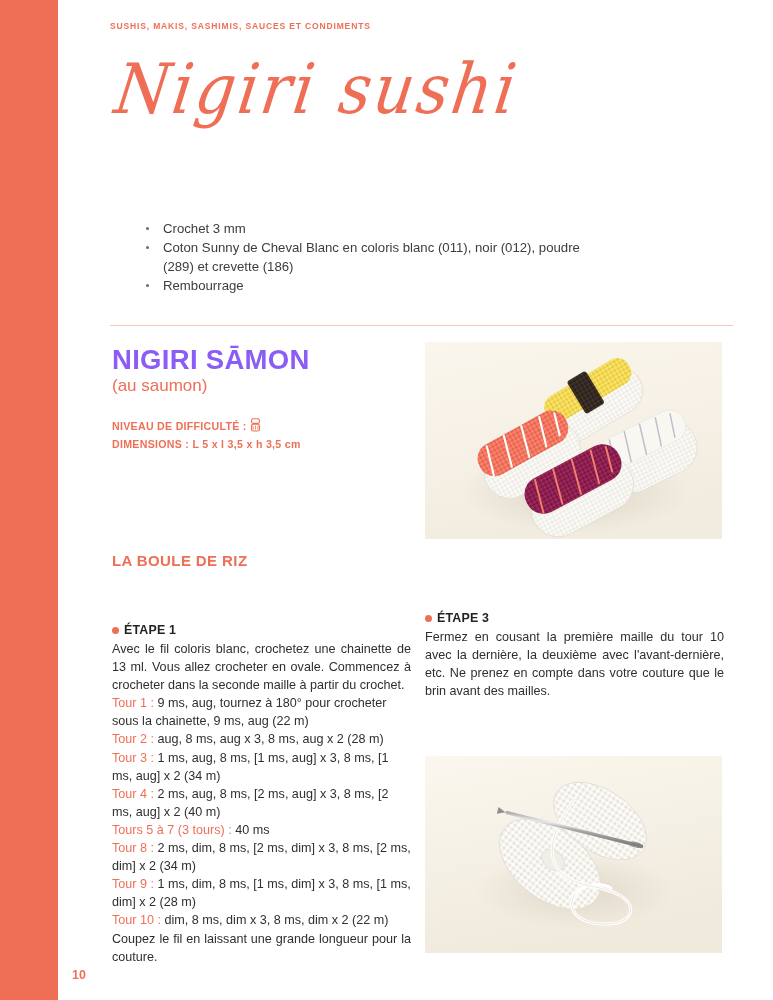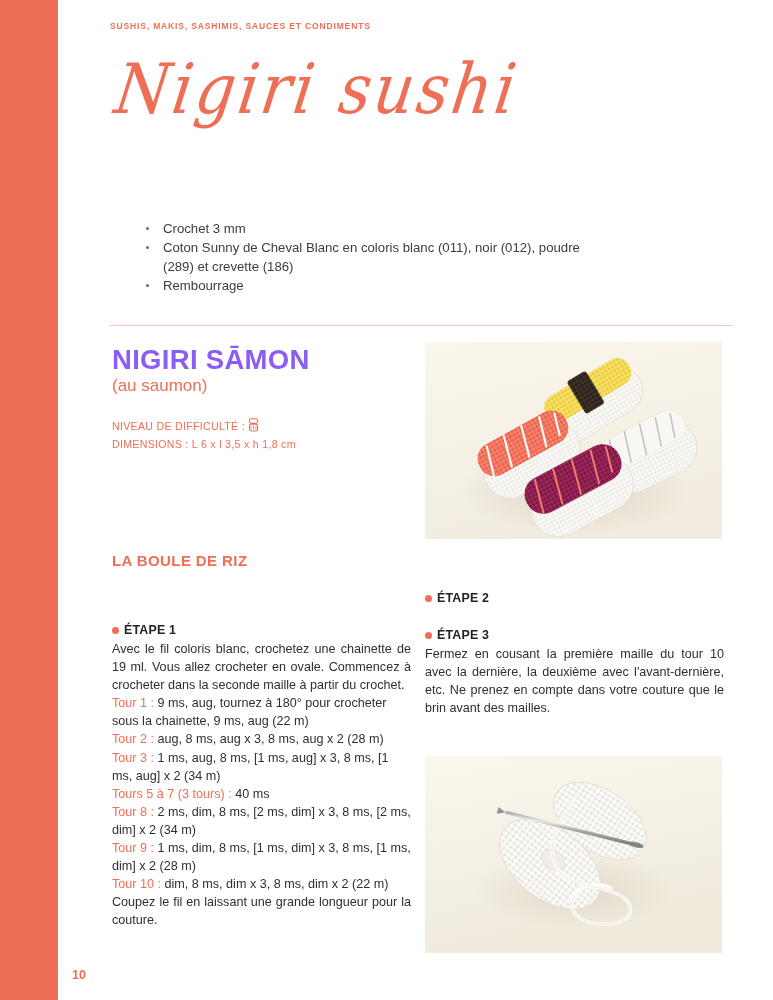--- a/index.html
+++ b/index.html
@@ -125,21 +125,21 @@
     top: 376px;
     font-size: 17px;
     color: #ef6f56;
     font-weight: 400;
   }
   .meta {
     position: absolute;
     left: 2px;
     top: 417px;
     font-size: 10.6px;
-    font-weight: normal;
+    font-weight: bold;
     color: #ef6f56;
     letter-spacing: 0.3px;
     line-height: 17px;
   }
   .meta .row { display: flex; align-items: center; }
   .diff-icon {
     display: inline-block;
     margin-left: 3px;
     position: relative;
     top: 1px;
@@ -266,21 +266,21 @@
             <rect x="1.5" y="6.2" width="8" height="6.8" rx="1.8" fill="none" stroke="#ef6f56" stroke-width="1.1"></rect>
             <line x1="3.1" y1="7.7" x2="3.1" y2="11.6" stroke="#ef6f56" stroke-width="0.8"></line>
             <line x1="5.5" y1="7.7" x2="5.5" y2="11.6" stroke="#ef6f56" stroke-width="0.8"></line>
             <line x1="7.9" y1="7.7" x2="7.9" y2="11.6" stroke="#ef6f56" stroke-width="0.8"></line>
           </svg>
         </span>
       </div>
       <div class="row">
         <span>DIMENSIONS :</span>
         <span>&nbsp;</span>
-        <span>L 6 x l 3,5 x h 1,8 cm</span>
+        <span>L 5 x l 3,5 x h 3,5 cm</span>
       </div>
     </div>
 
     <div class="photo photo-top">
       <svg viewBox="0 0 297 197" preserveAspectRatio="none">
         <defs>
           <linearGradient id="bgg" x1="0" y1="0" x2="0.3" y2="1">
             <stop offset="0" stop-color="#fbf6ed"></stop>
             <stop offset="1" stop-color="#f2ece0"></stop>
           </linearGradient>
@@ -363,38 +363,35 @@
       </svg>
     </div>
 
     <div class="section-label">LA BOULE DE RIZ</div>
 
     <div class="col-left">
       <div class="step-head">
         <span class="bullet"></span>
         <span>ÉTAPE 1</span>
       </div>
-      <div class="body-text">Avec le fil coloris blanc, crochetez une chainette de 19 ml. Vous allez crocheter en ovale. Commencez à crocheter dans la seconde maille à partir du crochet.</div>
+      <div class="body-text">Avec le fil coloris blanc, crochetez une chainette de 13 ml. Vous allez crocheter en ovale. Commencez à crocheter dans la seconde maille à partir du crochet.</div>
 
       <div class="tour-line"><span class="tour-label">Tour 1 :</span><span> 9 ms, aug, tournez à 180° pour crocheter sous la chainette, 9 ms, aug (22 m)</span></div>
       <div class="tour-line"><span class="tour-label">Tour 2 :</span><span> aug, 8 ms, aug x 3, 8 ms, aug x 2 (28 m)</span></div>
       <div class="tour-line"><span class="tour-label">Tour 3 :</span><span> 1 ms, aug, 8 ms, [1 ms, aug] x 3, 8 ms, [1 ms, aug] x 2 (34 m)</span></div>
+      <div class="tour-line"><span class="tour-label">Tour 4 :</span><span> 2 ms, aug, 8 ms, [2 ms, aug] x 3, 8 ms, [2 ms, aug] x 2 (40 m)</span></div>
       <div class="tour-line"><span class="tour-label">Tours 5 à 7 (3 tours) :</span><span> 40 ms</span></div>
       <div class="tour-line"><span class="tour-label">Tour 8 :</span><span> 2 ms, dim, 8 ms, [2 ms, dim] x 3, 8 ms, [2 ms, dim] x 2 (34 m)</span></div>
       <div class="tour-line"><span class="tour-label">Tour 9 :</span><span> 1 ms, dim, 8 ms, [1 ms, dim] x 3, 8 ms, [1 ms, dim] x 2 (28 m)</span></div>
       <div class="tour-line"><span class="tour-label">Tour 10 :</span><span> dim, 8 ms, dim x 3, 8 ms, dim x 2 (22 m)</span></div>
 
       <div class="body-text">Coupez le fil en laissant une grande longueur pour la couture.</div>
     </div>
 
     <div class="col-right">
-      <div class="step-head">
-        <span class="bullet"></span>
-        <span>ÉTAPE 2</span>
-      </div>
 
       <div class="spacer-step"></div>
 
       <div class="step-head">
         <span class="bullet"></span>
         <span>ÉTAPE 3</span>
       </div>
       <div class="body-text">Fermez en cousant la première maille du tour 10 avec la dernière, la deuxième avec l'avant-dernière, etc. Ne prenez en compte dans votre couture que le brin avant des mailles.</div>
     </div>
 

